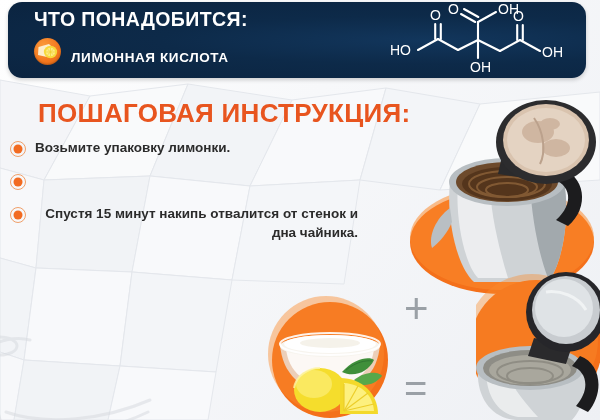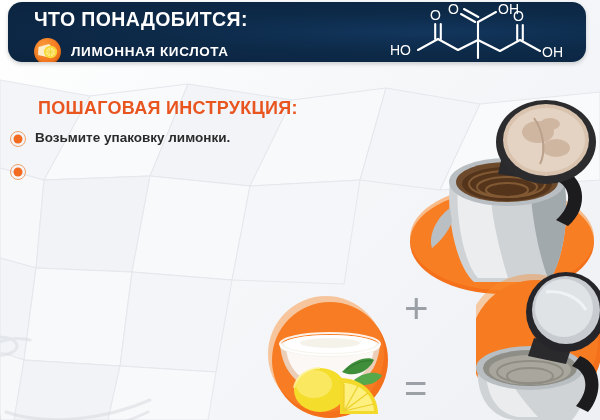--- a/index.html
+++ b/index.html
@@ -41,21 +41,21 @@
     opacity: 0.5;
     pointer-events: none;
   }
 
   
   .banner {
     position: absolute;
     left: 8px;
     top: 2px;
     width: 578px;
-    height: 60px;
+    height: 76px;
     border-radius: 14px;
     background:
       radial-gradient(ellipse at 72% 50%, #12365c 0%, #0d2a49 45%, #0b2440 100%);
     box-shadow: 0 2px 4px rgba(0,0,0,0.18);
     z-index: 3;
     overflow: hidden;
   }
   .banner-title {
     position: absolute;
     left: 26px;
@@ -64,21 +64,21 @@
     font-weight: bold;
     color: #ffffff;
     letter-spacing: 0.4px;
     white-space: nowrap;
   }
   .banner-item {
     position: absolute;
     left: 26px;
     top: 36px;
     display: flex;
-    align-items: center;
+    align-items: flex-end;
     gap: 10px;
   }
   .lemon-badge {
     width: 27px;
     height: 27px;
     border-radius: 50%;
     background: radial-gradient(circle at 35% 30%, #fb9a3c 0%, #f47920 55%, #e2650f 100%);
     position: relative;
     flex: none;
     overflow: hidden;
@@ -97,33 +97,33 @@
     top: 0px;
     width: 200px;
     height: 76px;
   }
 
   
   .main-heading {
     position: absolute;
     left: 38px;
     top: 98px;
-    font-size: 18px;
+    font-size: 26px;
     font-weight: bold;
     color: #e8551f;
     letter-spacing: 0.3px;
     white-space: nowrap;
     z-index: 6;
   }
 
   
   .steps {
     position: absolute;
     left: 10px;
-    top: 128px;
+    top: 138px;
     width: 348px;
     z-index: 6;
     text-align: right;
   }
   .step {
     position: relative;
     display: flex;
     align-items: flex-start;
     gap: 9px;
     margin-bottom: 14px;
@@ -286,20 +286,24 @@
   <div class="main-heading">ПОШАГОВАЯ ИНСТРУКЦИЯ:</div>
 
   <div class="steps">
     <div class="step">
       <span class="bullet"></span>
       <span class="step-text">Возьмите упаковку лимонки.</span>
     </div>
     <div class="step">
       <span class="bullet"></span>
     </div>
+    <div class="step">
+      <span class="bullet"></span>
+      <span class="step-text">Спустя 15 минут накипь отвалится от стенок и дна чайника.</span>
+    </div>
   </div>
 
   <svg class="photo kettle-main" viewBox="0 0 208 200">
 
     <ellipse cx="104" cy="146" rx="92" ry="52" fill="#f4701a"></ellipse>
     <ellipse cx="104" cy="142" rx="92" ry="52" fill="#fb8b2e" opacity="0.55"></ellipse>
 
     <path d="M52 86 C 48 120, 58 170, 76 186 L 150 186 C 166 166, 172 116, 166 86 Z" fill="#cfd3d6"></path>
     <path d="M60 88 C 57 120, 66 168, 80 182 L 110 182 C 100 150, 92 112, 92 88 Z" fill="#eef0f2" opacity="0.9"></path>
     <path d="M132 88 C 134 126, 142 162, 150 182 L 150 186 C 166 166, 172 116, 166 86 Z" fill="#9aa1a6" opacity="0.85"></path>

